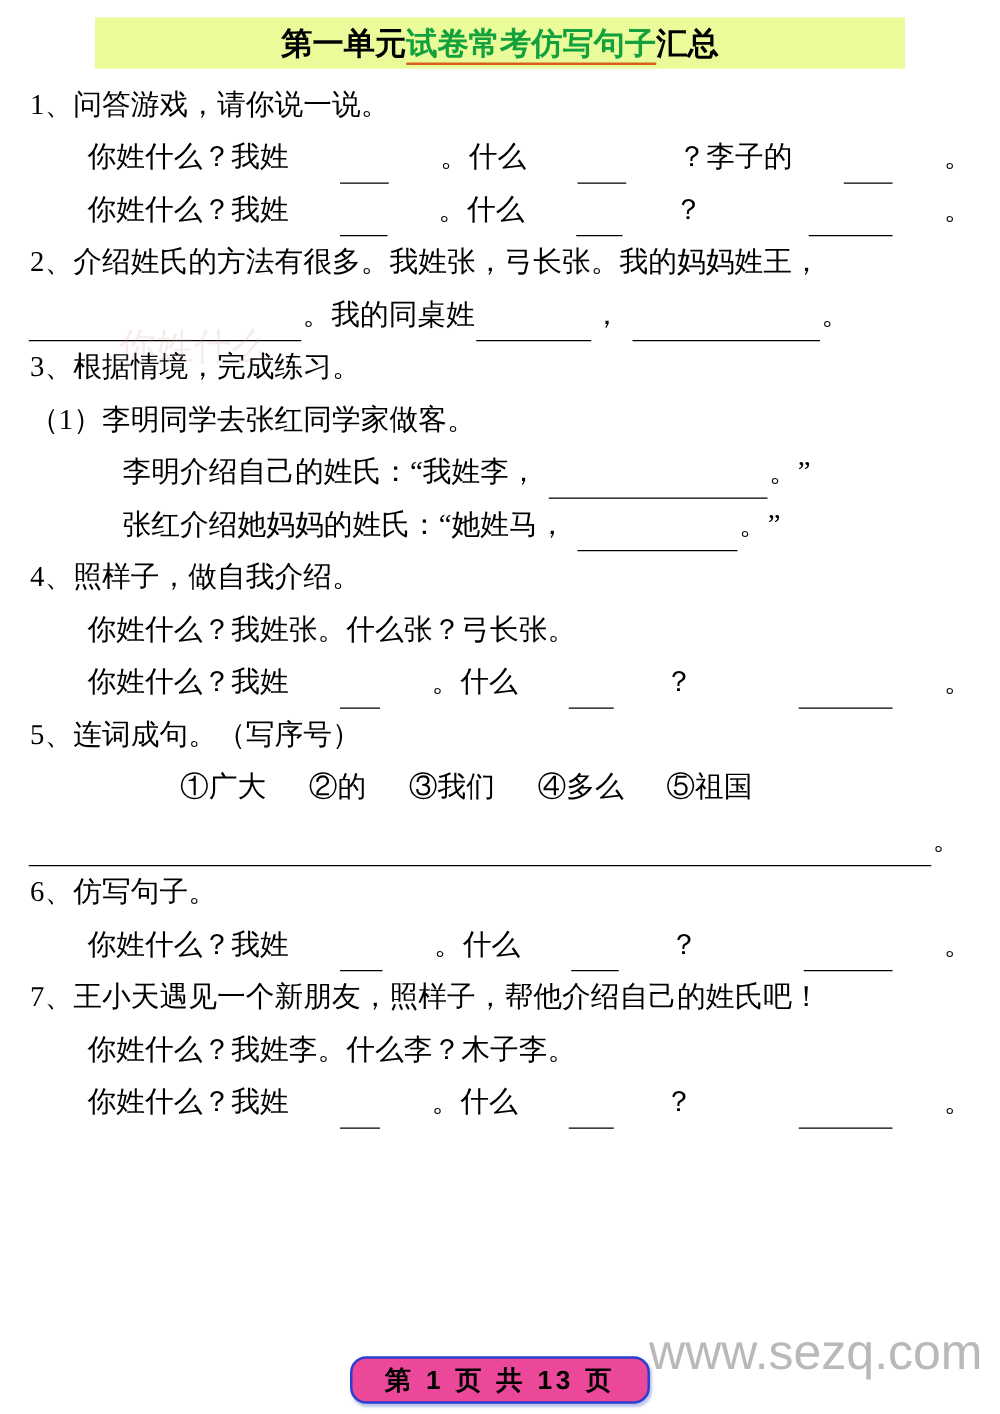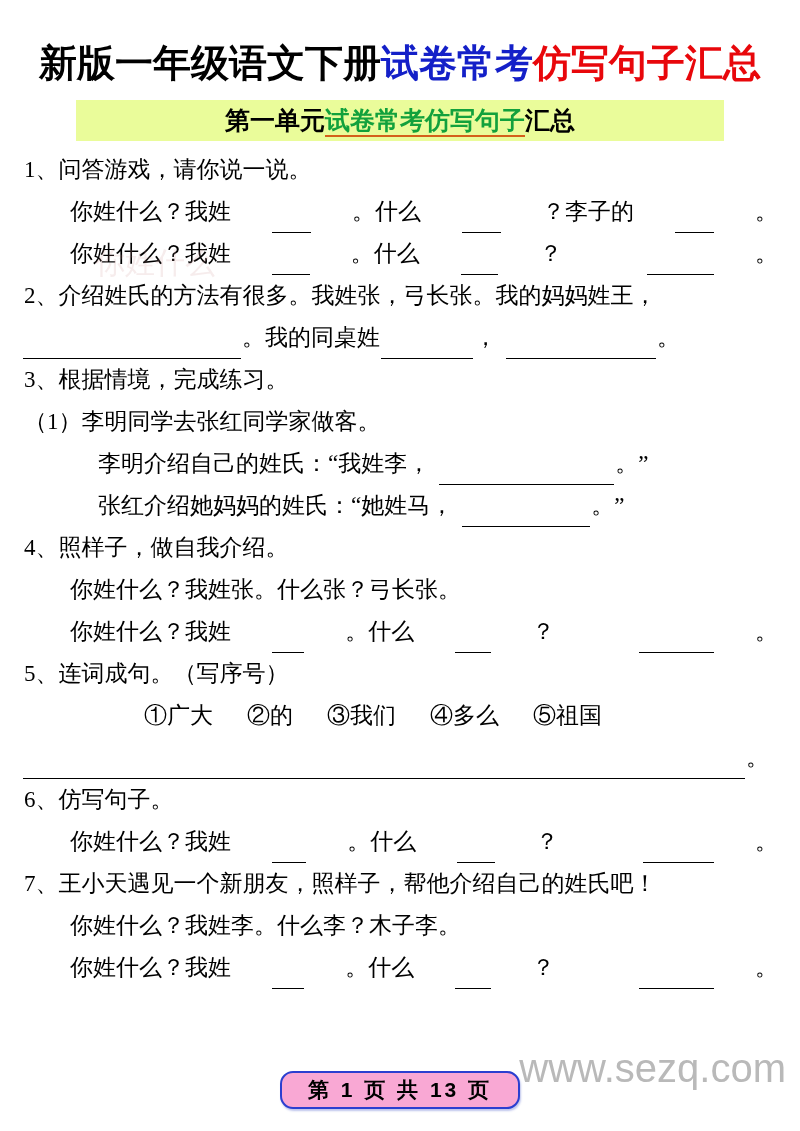--- a/index.html
+++ b/index.html
@@ -118,21 +118,21 @@
   
   .footer {
     position: absolute;
     left: 0;
     right: 0;
     bottom: 22px;
     display: flex;
     justify-content: center;
   }
   .page-badge {
-    background: #f9a8d4;
+    background: #ec4899;
     border: 2px solid #2b3fd0;
     border-radius: 13px;
     padding: 3px 26px;
     font-size: 21px;
     font-weight: 700;
     letter-spacing: 3px;
     color: #000;
     font-family: "Liberation Sans", "DejaVu Sans", sans-serif;
     box-shadow: 1px 2px 2px rgba(70,90,200,0.35);
     white-space: nowrap;
@@ -161,23 +161,20 @@
     pointer-events: none;
     user-select: none;
     white-space: nowrap;
   }
 </style>
 </head>
 <body>
 
 <div class="page">
 
-  <h1 class="main-title">
-    <span class="t-black">新版一年级语文下册</span><span class="t-blue">试卷常考</span><span class="t-red">仿写句子汇总</span>
-  </h1>
 
   <div class="banner-wrap">
     <div class="banner">
       <div class="banner-text">
         <span class="sub-black">第一单元</span><span class="sub-green">试卷常考仿写句子</span><span class="sub-black">汇总</span>
       </div>
     </div>
   </div>
 
   <div class="content">

